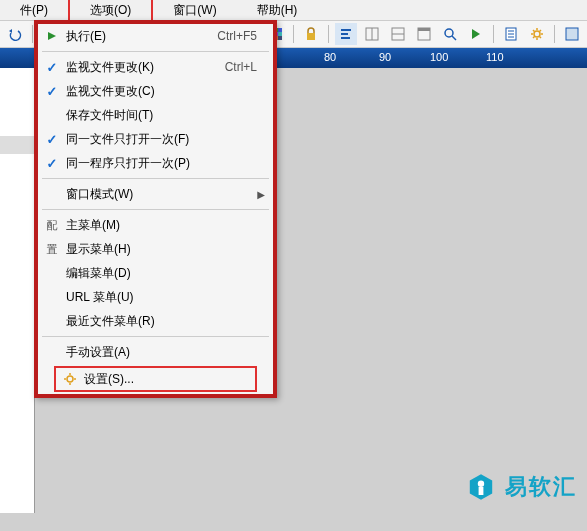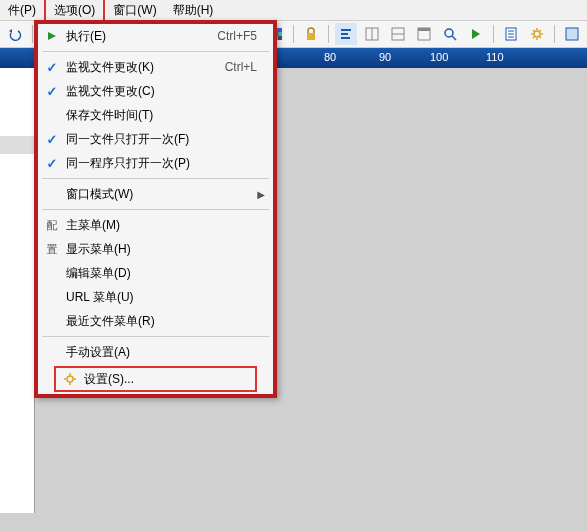--- a/index.html
+++ b/index.html
@@ -1,17 +1,17 @@
 <!DOCTYPE html>
 <html><head>
 <meta charset="utf-8">
 <style>
 html,body{margin:0;padding:0;width:587px;height:531px;font-family:"Microsoft YaHei","SimSun",sans-serif;font-size:12px;background:#d0d0d0;overflow:hidden}
 .menubar{background:#f0f0f0;height:20px;display:flex;align-items:center;border-bottom:1px solid #ccc;padding-left:0}
-.menubar-item{padding:2px 8px;cursor:pointer}
+.menubar-item{padding:2px 20px;cursor:pointer}
 .highlight-red{border:2px solid #e03030;box-sizing:border-box}
 .toolbar{background:#f5f5f5;height:26px;display:flex;align-items:center;border-bottom:1px solid #ccc;padding:0 4px;gap:4px}
 .tool-btn{width:20px;height:20px;display:flex;align-items:center;justify-content:center;border:1px solid transparent}
 .sep{width:1px;height:18px;background:#bbb;margin:0 2px}
 .ruler{height:20px;background:linear-gradient(#1a5ab0,#0a3a80);position:relative;color:#fff;font-size:10px}
 .ruler-label{position:absolute;top:3px;font-size:11px}
 .content{background:#d0d0d0;height:445px;position:relative}
 .paper{position:absolute;left:0;top:0;width:34px;height:445px;background:#fff;border-right:1px solid #999}
 .dropdown{position:absolute;left:34px;top:20px;width:235px;background:#f5f5f5;border:4px solid #b91c1c;box-shadow:2px 2px 6px rgba(0,0,0,0.3);z-index:100}
 .dd-item{display:flex;align-items:center;height:24px;padding:0 8px 0 28px;position:relative;cursor:pointer}
@@ -155,20 +155,28 @@
   <span class="ruler-label" style="left:324px">80</span>
   <span class="ruler-label" style="left:379px">90</span>
   <span class="ruler-label" style="left:430px">100</span>
   <span class="ruler-label" style="left:486px">110</span>
 </div>
 
 <div class="content">
   <div class="paper"></div>
   <div class="gray-band"></div>
 
+  <div class="watermark">
+    <svg class="wm-logo" viewBox="0 0 40 40">
+        <path d="M20 4 L34 12 V28 L20 36 L6 28 V12 Z" fill="#14a3c7"></path>
+        <circle cx="20" cy="16" r="4" fill="#fff"></circle>
+        <rect x="17" y="20" width="6" height="10" fill="#fff"></rect>
+      </svg>
+    <span class="wm-text">易软汇</span>
+  </div>
 </div>
 
 <div class="dropdown">
   <div class="dd-item">
     <span class="dd-icon">
         <svg width="10" height="10">
           <path d="M1 1 L9 5 L1 9 Z" fill="#2a9030"></path>
         </svg>
       </span>
     <span class="dd-label">执行(E)</span>

